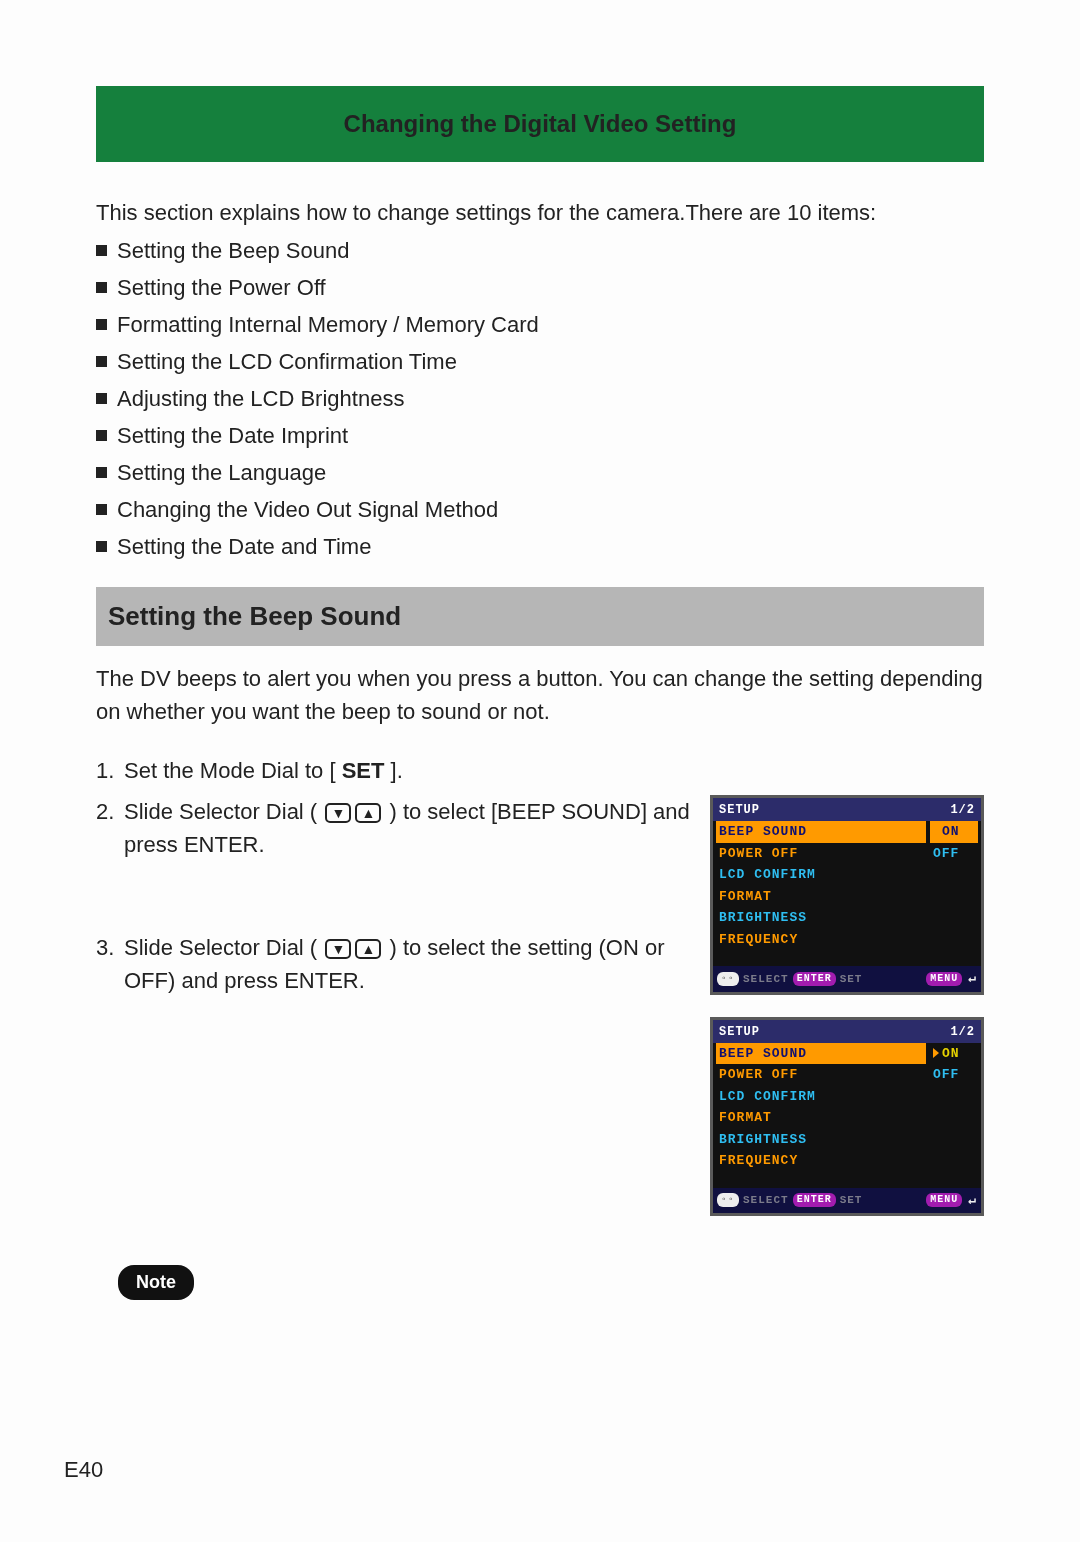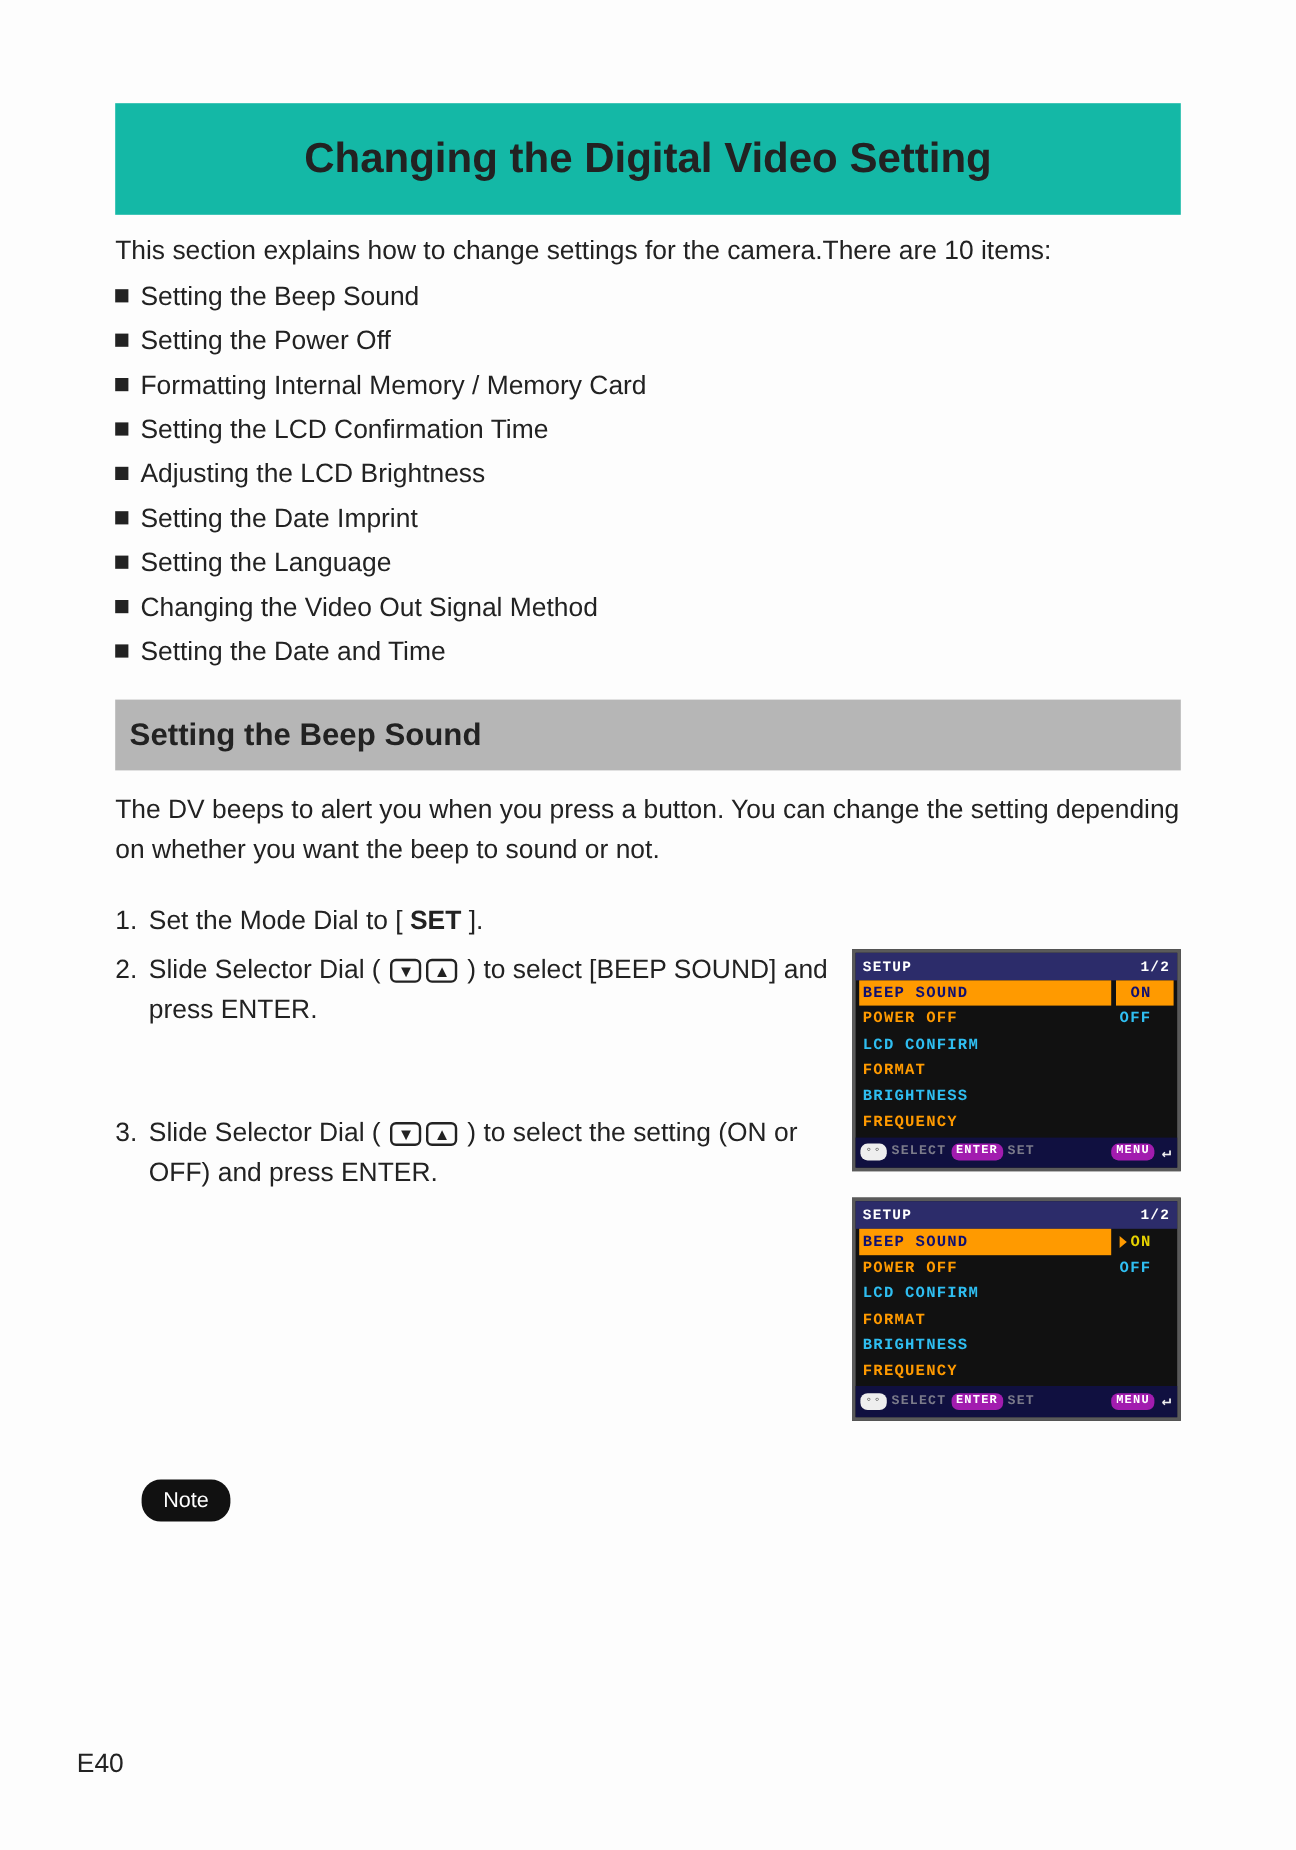--- a/index.html
+++ b/index.html
@@ -12,26 +12,26 @@
     line-height: 1.5;
   }
   .page {
     width: 1080px;
     min-height: 1542px;
     box-sizing: border-box;
     padding: 86px 96px 40px 96px;
     position: relative;
   }
   .title-banner {
-    background: #14b8a6;
+    background: #15803d;
     text-align: center;
     font-weight: bold;
-    font-size: 35px;
+    font-size: 24px;
     padding: 20px 10px;
-    margin-bottom: 13px;
+    margin-bottom: 34px;
     color: #222;
   }
   .subheading {
     background: #b6b6b6;
     font-weight: bold;
     font-size: 26px;
     padding: 10px 12px;
     margin: 24px 0 16px 0;
     color: #222;
   }
@@ -50,21 +50,21 @@
   .step-body { flex: 1 1 auto; }
   .step-row { display: flex; align-items: flex-start; gap: 18px; }
   .step-left { flex: 1 1 auto; }
   .screens { flex: 0 0 auto; display: flex; flex-direction: column; gap: 22px; }
 
   .note-block { margin-top: 48px; }
   .note-pill {
     display: inline-block;
     background: #111;
     color: #fff;
-    font-weight: normal;
+    font-weight: bold;
     font-size: 18px;
     padding: 4px 18px;
     border-radius: 16px;
     margin-left: 22px;
     margin-bottom: 8px;
   }
   .note-item { display: flex; align-items: flex-start; margin: 2px 0 2px 22px; }
   .note-item .dot { width: 7px; height: 7px; background: #222; border-radius: 50%; margin: 13px 10px 0 0; flex: 0 0 auto; }
 
   .pagenum {
@@ -107,21 +107,21 @@
     display: flex;
     justify-content: space-between;
     background: #2c2c6a;
     color: #fff;
     padding: 3px 6px 2px 6px;
     font-size: 12px;
   }
   .lcd .body {
     display: flex;
     gap: 4px;
-    padding: 0 3px 2px 3px;
+    padding: 0 3px 16px 3px;
   }
   .lcd .col-left { flex: 1 1 auto; }
   .lcd .col-right { flex: 0 0 48px; }
   .lcd .mi { padding: 1px 3px; }
   .lcd .orange { color: #ff9a00; }
   .lcd .yellow { color: #e6d200; }
   .lcd .cyan { color: #2fbef1; }
   .lcd .hl-orange { background: #ff9a00; color: #101070; }
   .lcd .white { color: #f5f5f5; }
   .lcd .ftr {

